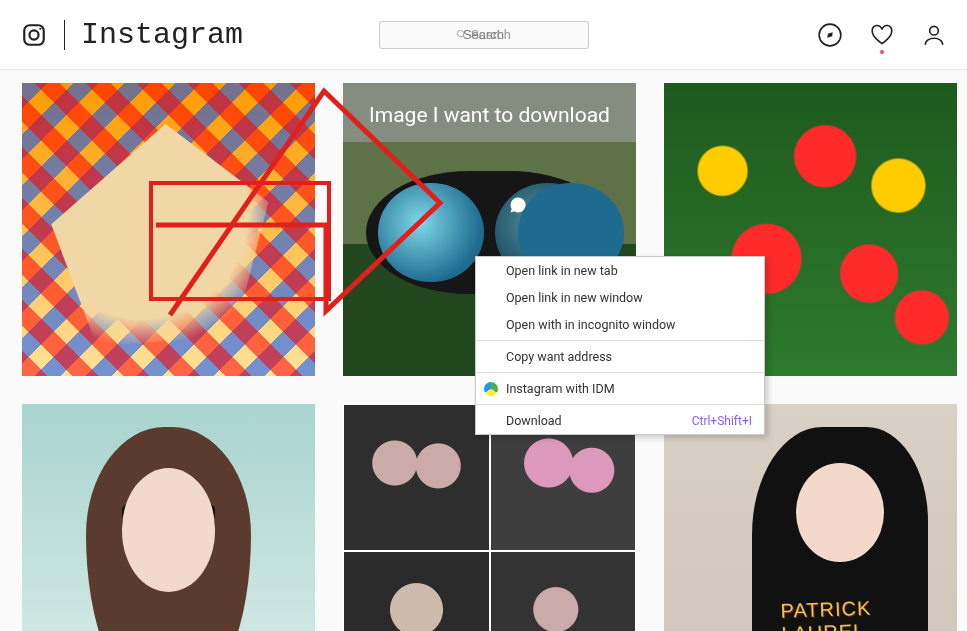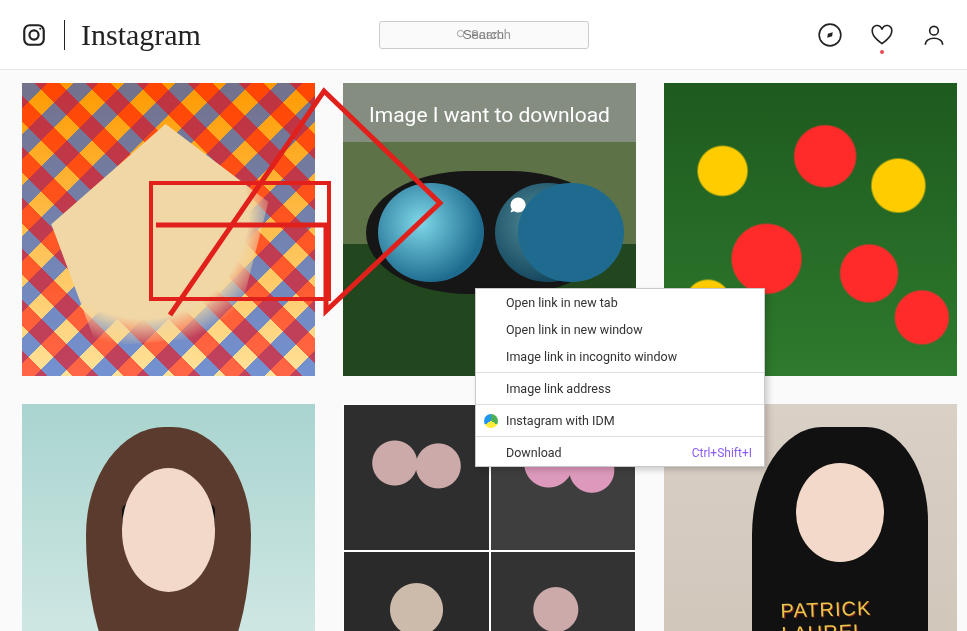--- a/index.html
+++ b/index.html
@@ -21,21 +21,21 @@
     padding: 0 20px;
   }
   .logo-cam {
     width: 28px; height: 28px;
     display: flex; align-items: center; justify-content: center;
   }
   .vr {
     width: 1px; height: 30px; background: #222; margin: 0 16px;
   }
   .logo-text {
-    font-family: Liberation Serif, serif;
+    font-family: Liberation Mono, monospace;
     font-size: 30px;
     font-weight: 500;
     color: #222;
     text-align: center;
   }
   .search-wrap {
     position: absolute;
     left: 50%;
     transform: translateX(-50%);
     width: 210px;
@@ -199,21 +199,20 @@
   .ctx {
     position: absolute;
     left: 475px; top: 256px;
     width: 290px;
     background: #fff;
     border: 1px solid #c9c9c9;
     box-shadow: 3px 3px 6px rgba(0,0,0,.18);
     font-size: 12.5px;
     color: #333;
     z-index: 50;
-    margin-top: 32px;
   }
   .ctx-item {
     padding: 6px 12px 6px 30px;
     display:flex; align-items:center; gap:8px;
     cursor: default;
     position: relative;
   }
   .ctx-sep { height:1px; background:#ddd; margin: 2px 0; }
   .ctx-shortcut { margin-left:auto; color:#8b5cf6; font-size:12px;}
   .idm-icon {
@@ -327,25 +326,25 @@
 </div>
 
 <div class="ctx">
   <div class="ctx-item">
       <span>Open link in new tab</span>
     </div>
   <div class="ctx-item">
       <span>Open link in new window</span>
     </div>
   <div class="ctx-item">
-      <span>Image link in incognito window</span>
+      <span>Open with in incognito window</span>
     </div>
   <div class="ctx-sep"></div>
   <div class="ctx-item">
-      <span>Image link address</span>
+      <span>Copy want address</span>
     </div>
   <div class="ctx-sep"></div>
   <div class="ctx-item">
     <span class="idm-icon"></span>
     <span>Instagram with IDM</span>
   </div>
   <div class="ctx-sep"></div>
   <div class="ctx-item">
     <span>Download</span>
     <span class="ctx-shortcut">Ctrl+Shift+I</span>

